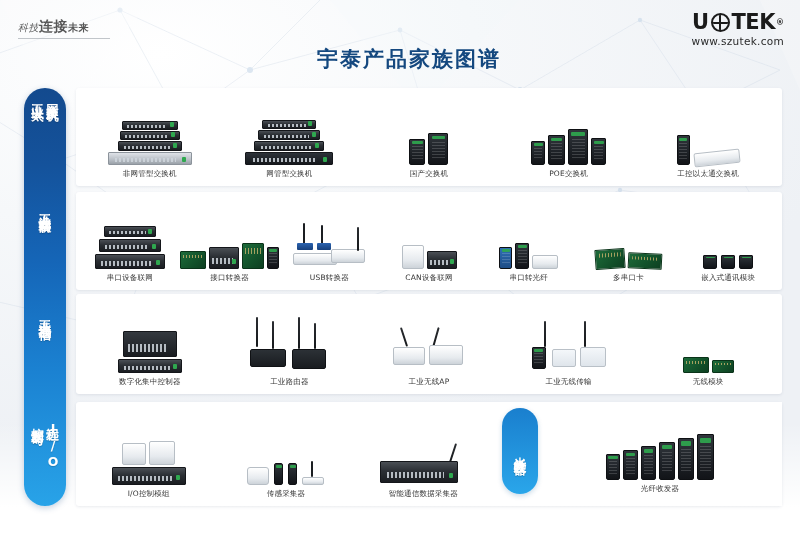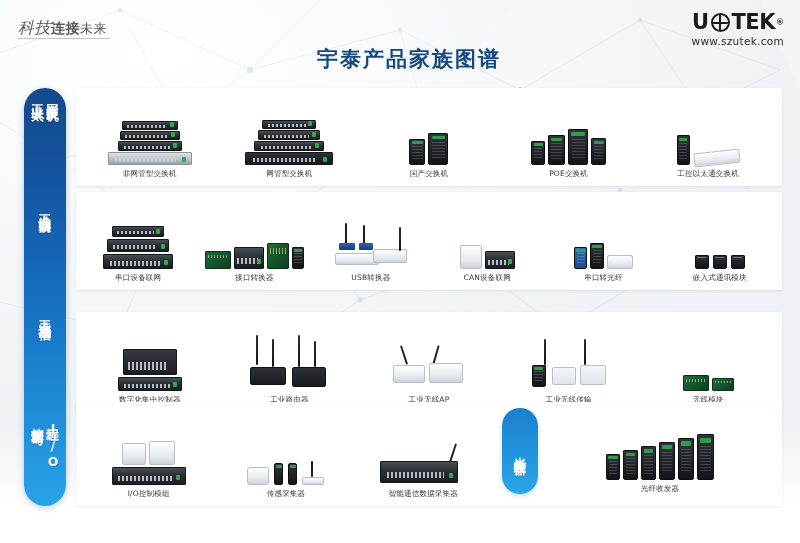--- a/index.html
+++ b/index.html
@@ -25,23 +25,23 @@
     background: linear-gradient(to bottom, rgba(255,255,255,0), #ffffff 70%);
   }
 
   
   .slogan {
     position: absolute; left: 18px; top: 18px;
     font-size: 13px; color: #3b3b3b; letter-spacing: .5px;
     white-space: nowrap; opacity: .85;
     font-family: "DejaVu Sans", sans-serif;
   }
-  .slogan .thin { font-weight: 400; font-style: italic; font-size: 16px; }
+  .slogan .thin { font-weight: 400; font-style: italic; font-size: 10px; }
   .slogan .bold { font-weight: 700; font-size: 14px; margin-top: 12px; }
-  .slogan .tail { font-weight: 400; font-size: 13px; text-align: right; }
+  .slogan .tail { font-weight: 700; font-size: 10px; text-align: right; }
   .slogan-rule {
     position:absolute; left:18px; top:38px; width:92px; height:1px;
     background:#9aa0a6; opacity:.6;
   }
 
   .brand { position: absolute; right: 16px; top: 12px; text-align: right; }
   .brand-mark {
     display:flex; align-items:center; justify-content:flex-end;
     gap:1px; line-height:1;
   }
@@ -477,36 +477,45 @@
                   </div>
                 <div class="din" style="width:14px;height:26px;">
                     <i class="face"></i>
                   </div>
                 <div class="white-box" style="width:26px;height:14px;"></div>
               </div>
             </div>
             <div class="cell-label">串口转光纤</div>
           </div>
 
+          <div class="cell">
+            <div class="cell-art">
+              <div class="stack" style="gap:3px;align-items:flex-end;">
+                <div class="board-green" style="width:30px;height:20px;transform:rotate(-4deg);"></div>
+                <div class="board-green" style="width:34px;height:16px;transform:rotate(3deg);"></div>
+              </div>
+            </div>
+            <div class="cell-label">多串口卡</div>
+          </div>
 
           <div class="cell">
             <div class="cell-art">
               <div class="stack" style="gap:4px;align-items:flex-end;">
                 <div class="din" style="width:14px;height:14px;"></div>
                 <div class="din" style="width:14px;height:14px;"></div>
                 <div class="din" style="width:14px;height:14px;"></div>
               </div>
             </div>
             <div class="cell-label">嵌入式通讯模块</div>
           </div>
 
         </div>
       </div>
 
-      <div class="row" style="top:224px; height:100px;">
+      <div class="row" style="top:206px; height:100px;">
         <div class="row-inner">
 
           <div class="cell">
             <div class="cell-art">
               <div style="display:flex;flex-direction:column;align-items:center;gap:2px;">
                 <div class="rack" style="width:54px;height:26px;background:linear-gradient(to bottom,#34393f,#1a1d21);">
                     <i class="ports"></i>
                   </div>
                 <div class="rack" style="width:64px;height:14px;">
                     <i class="ports"></i>

